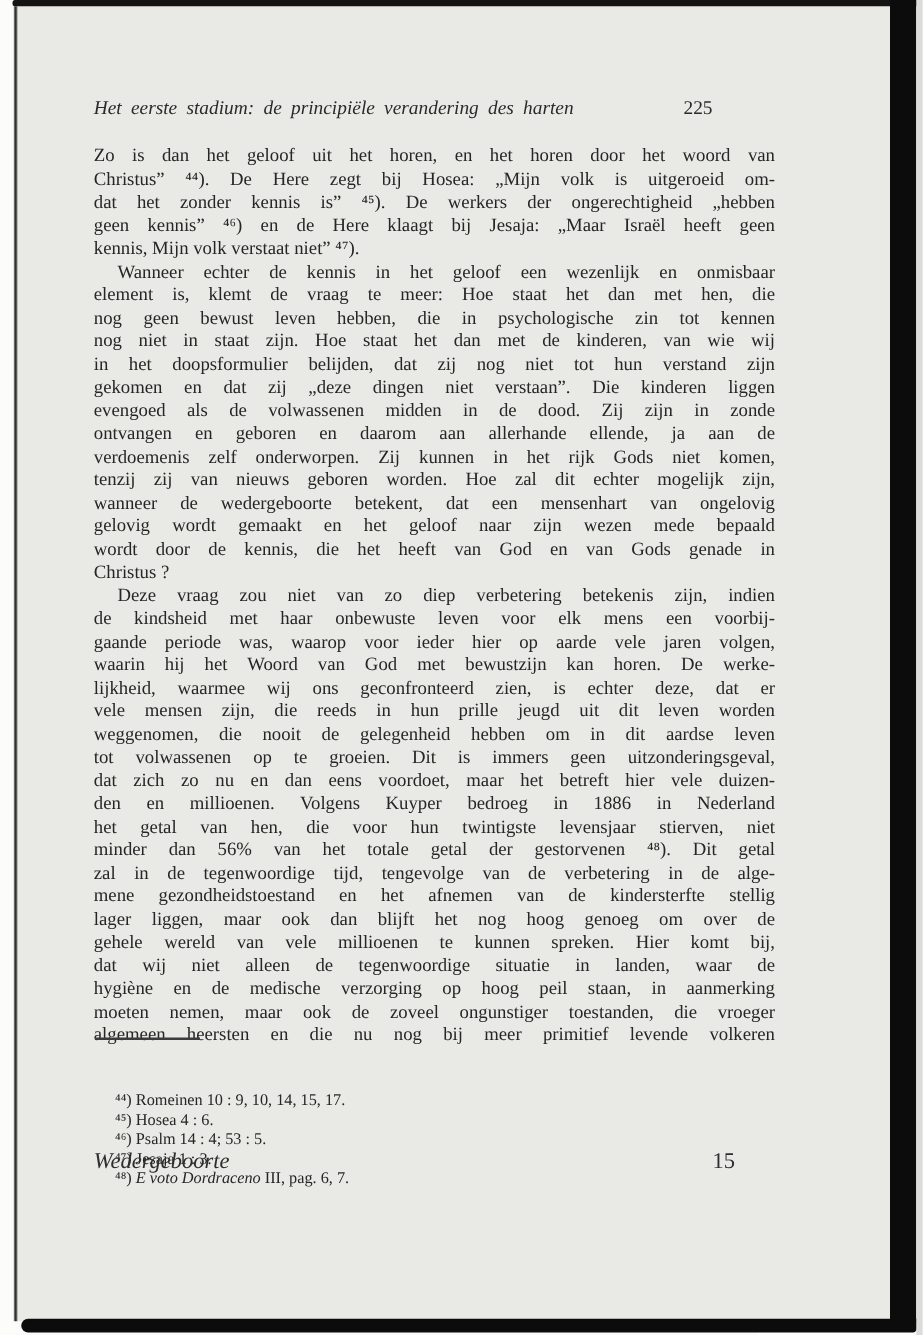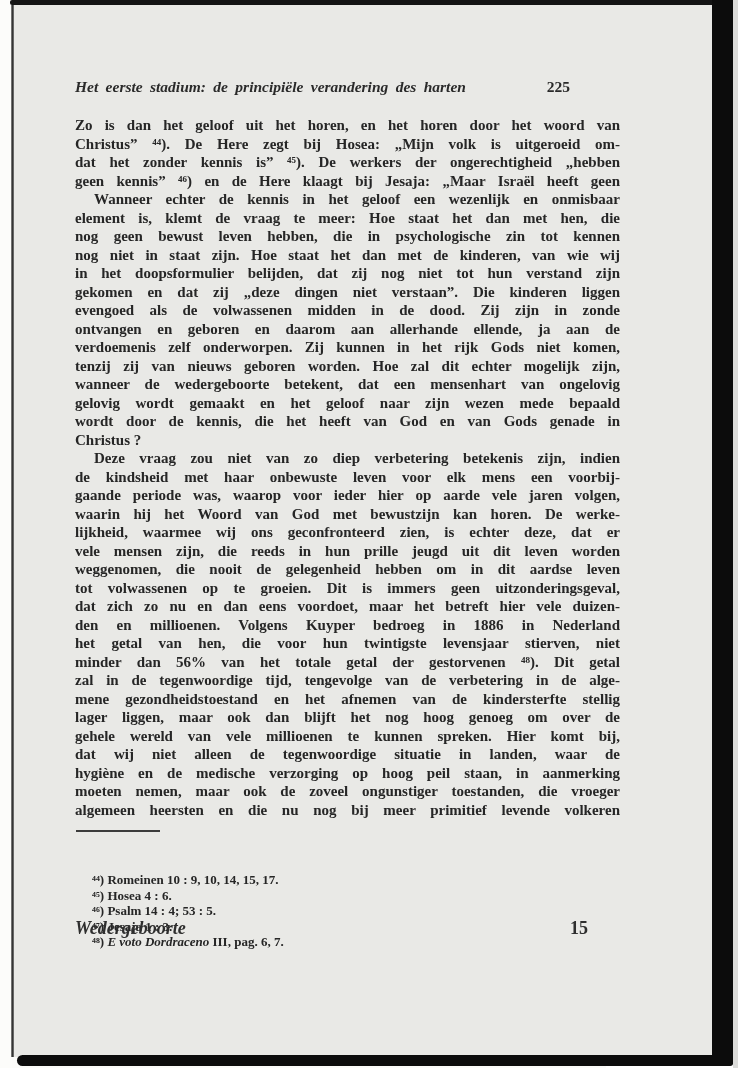--- a/index.html
+++ b/index.html
@@ -6,21 +6,20 @@
   body {
     width: 738px; height: 1068px;
     background: #ffffff;
     font-family: "Liberation Serif", "DejaVu Serif", serif;
     overflow: hidden;
   }
   .scan {
     position: relative;
     width: 606px; height: 1068px;
     background: #fbfbf9;
-    font-weight: bold;
   }
   
   .left-strip   { position: absolute; left: 0; top: 0; width: 12px; height: 1068px; background: #fcfcfa; }
   .page-edge    { position: absolute; left: 11px; top: 5px; width: 3px; height: 1052px;
                   background: linear-gradient(to right, #9a9a98, #2e2e2e 45%, #80807e); }
   .page-surface { position: absolute; left: 14px; top: 4px; width: 698px; height: 1053px; background: #e9e9e6; }
   .top-edge     { position: absolute; left: 10px; top: 0; width: 727px; height: 5px; background: #141414; border-radius: 2px 0 0 2px; }
   .right-bar    { position: absolute; left: 712px; top: 0; width: 21px; height: 1058px; background: #0c0c0c; }
   .right-strip  { position: absolute; left: 733px; top: 0; width: 5px; height: 1068px; background: #dcdcda; }
   .bottom-bar   { position: absolute; left: 17px; top: 1055px; width: 716px; height: 11px;
@@ -78,20 +77,21 @@
     <span class="title">Het eerste stadium: de principiële verandering des harten</span>
     <span class="num">225</span>
   </div>
 
   <div class="bodytext">
       <div>
         <div class="line">Zo is dan het geloof uit het horen, en het horen door het woord van</div>
         <div class="line">Christus” ⁴⁴). De Here zegt bij Hosea: „Mijn volk is uitgeroeid om-</div>
         <div class="line">dat het zonder kennis is” ⁴⁵). De werkers der ongerechtigheid „hebben</div>
         <div class="line">geen kennis” ⁴⁶) en de Here klaagt bij Jesaja: „Maar Israël heeft geen</div>
+        <div class="line last">kennis, Mijn volk verstaat niet” ⁴⁷).</div>
       </div>
       <div>
         <div class="line indent">Wanneer echter de kennis in het geloof een wezenlijk en onmisbaar</div>
         <div class="line">element is, klemt de vraag te meer: Hoe staat het dan met hen, die</div>
         <div class="line">nog geen bewust leven hebben, die in psychologische zin tot kennen</div>
         <div class="line">nog niet in staat zijn. Hoe staat het dan met de kinderen, van wie wij</div>
         <div class="line">in het doopsformulier belijden, dat zij nog niet tot hun verstand zijn</div>
         <div class="line">gekomen en dat zij „deze dingen niet verstaan”. Die kinderen liggen</div>
         <div class="line">evengoed als de volwassenen midden in de dood. Zij zijn in zonde</div>
         <div class="line">ontvangen en geboren en daarom aan allerhande ellende, ja aan de</div>

